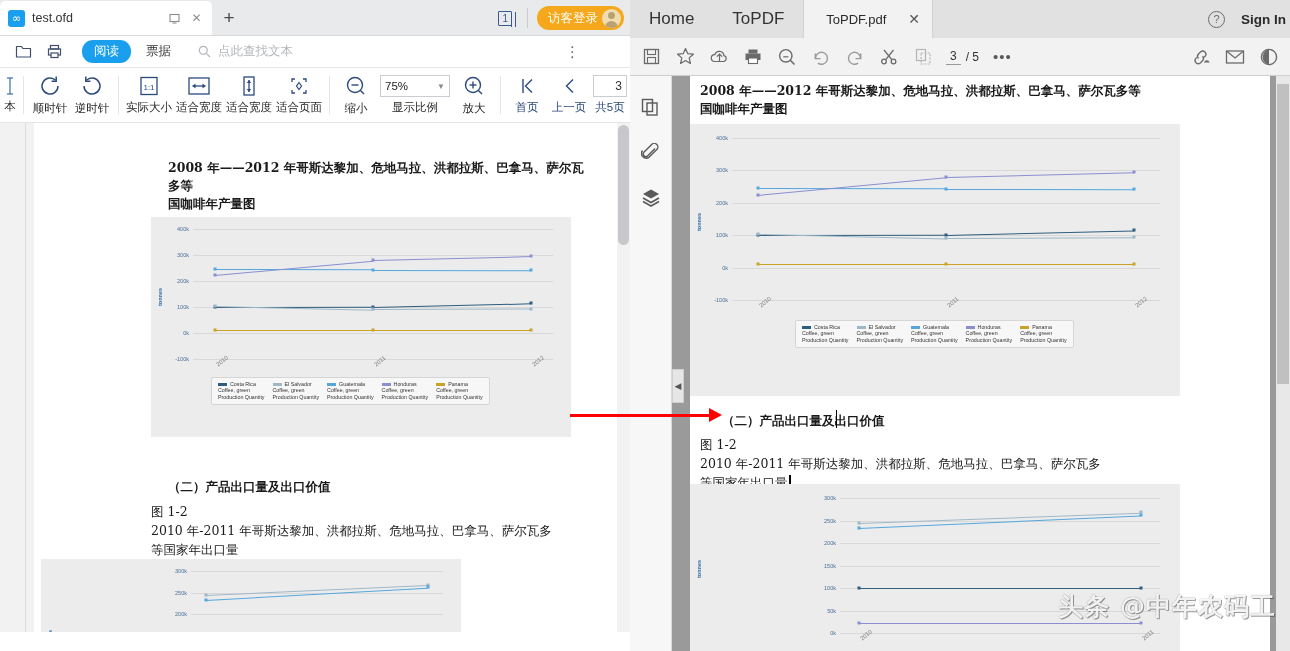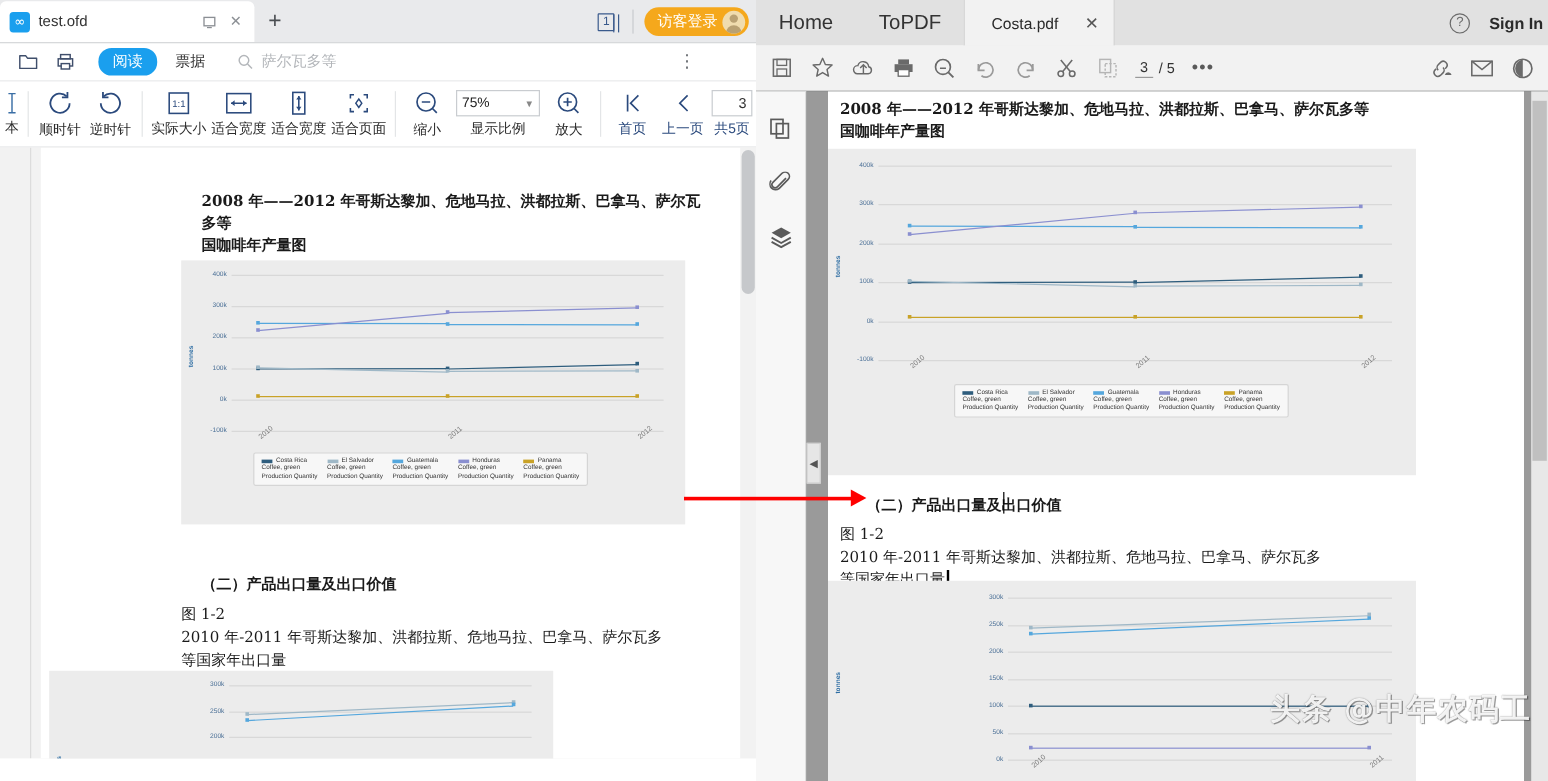--- a/index.html
+++ b/index.html
@@ -226,21 +226,21 @@
             <rect x="4" y="9" width="7" height="4.5" fill="#fff" stroke="#3f4e6b" stroke-width="1.2"></rect>
           </svg>
       </span>
       <span class="pill">阅读</span>
       <span class="mb-txt">票据</span>
       <span class="ofd-search">
         <svg width="13" height="13" viewBox="0 0 13 13">
             <circle cx="5.3" cy="5.3" r="4" fill="none" stroke="#b3b6ba" stroke-width="1.2"></circle>
             <line x1="8.3" y1="8.3" x2="12" y2="12" stroke="#b3b6ba" stroke-width="1.2"></line>
           </svg>
-        <span>萨尔瓦多等</span>
+        <span>点此查找文本</span>
       </span>
       <span class="kebab">⋮</span>
     </div>
 
     <div class="ofd-toolbar">
       <div class="tb-item" style="min-width:16px">
         <svg width="12" height="20" viewBox="0 0 12 20">
             <line x1="6" y1="2" x2="6" y2="18" stroke="#3a6ea5" stroke-width="1.2"></line>
             <line x1="3" y1="2" x2="9" y2="2" stroke="#3a6ea5" stroke-width="1.2"></line>
             <line x1="3" y1="18" x2="9" y2="18" stroke="#3a6ea5" stroke-width="1.2"></line>
@@ -475,21 +475,21 @@
   </div>
 
   <div class="app-divider"></div>
 
   <div class="ac-app">
 
     <div class="ac-tabbar">
       <div class="ac-navtab">Home</div>
       <div class="ac-navtab">ToPDF</div>
       <div class="ac-doctab">
-        <span>Costa.pdf</span>
+        <span>ToPDF.pdf</span>
         <span class="x">✕</span>
       </div>
       <div class="ac-tabbar-right">
         <span class="circ-q">?</span>
         <span class="ac-signin">Sign In</span>
       </div>
     </div>
 
     <div class="ac-toolbar">
       <span class="ac-ico">
@@ -743,17 +743,17 @@
                 <div class="pt" style="left: 450.8px; top: 139.1px; background: rgb(138, 143, 208);"></div>
               </div>
             </div>
         </div>
         <div class="ac-vscroll">
           <div class="ac-vthumb"></div>
         </div>
       </div>
     </div>
 
-    <div class="watermark" style="right:14px; bottom:44px;margin-left:30px;">头条 @中年农码工</div>
+    <div class="watermark" style="right:14px; bottom:28px;margin-left:30px;">头条 @中年农码工</div>
   </div>
 
   <div class="red-arrow" style="left:570px; top:414px; width:140px;"></div>
 </div>
 
 </body></html>

